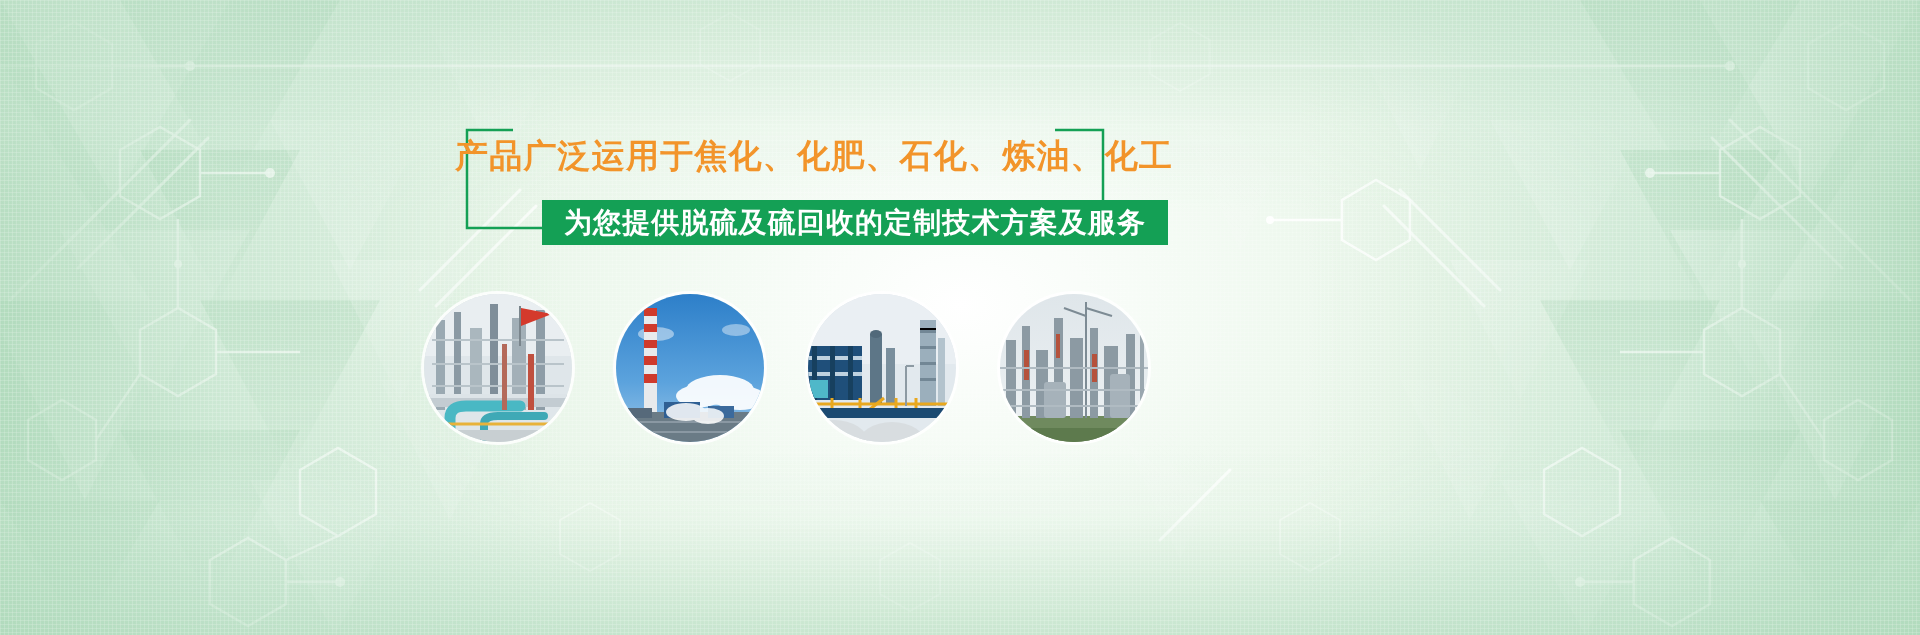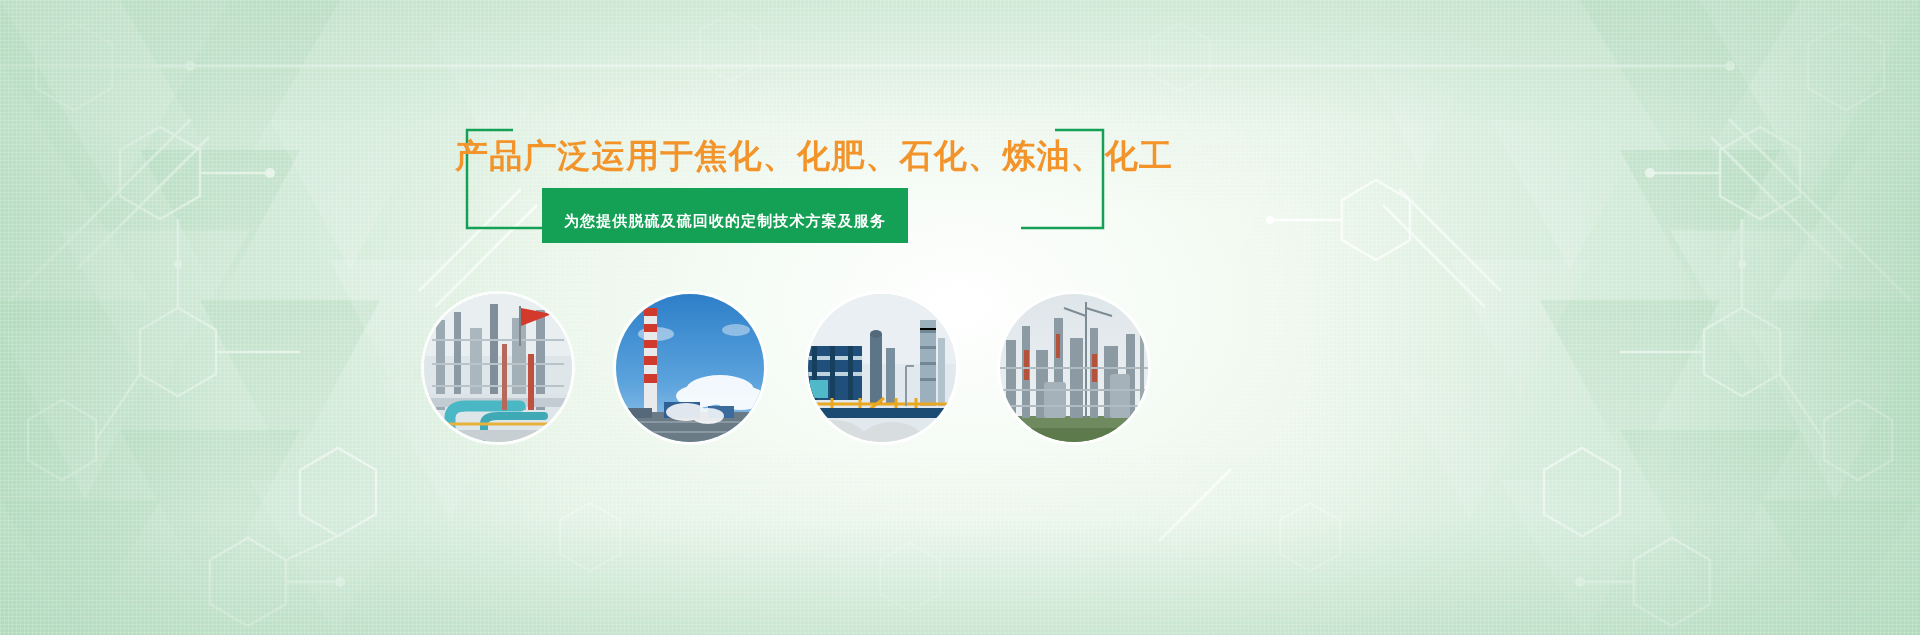--- a/index.html
+++ b/index.html
@@ -94,25 +94,25 @@
     line-height: 39px;
     white-space: nowrap;
     margin-top: 28px;
   }
   .headline .line1 { display: block; }
   .headline .line2 { display: block; }
 
   .subbar {
     position: absolute;
     left: 87px;
-    top: 80px;
+    top: 92px;
     background: #14a055;
-    padding: 20px 22px 10px 22px;
+    padding: 10px 22px 10px 22px;
     color: #ffffff;
-    font-size: 15px;
+    font-size: 28px;
     font-weight: bold;
     letter-spacing: 1.1px;
     white-space: nowrap;
     line-height: 25px;
   }
 
   
   .photos {
     position: absolute;
     left: 424px;

